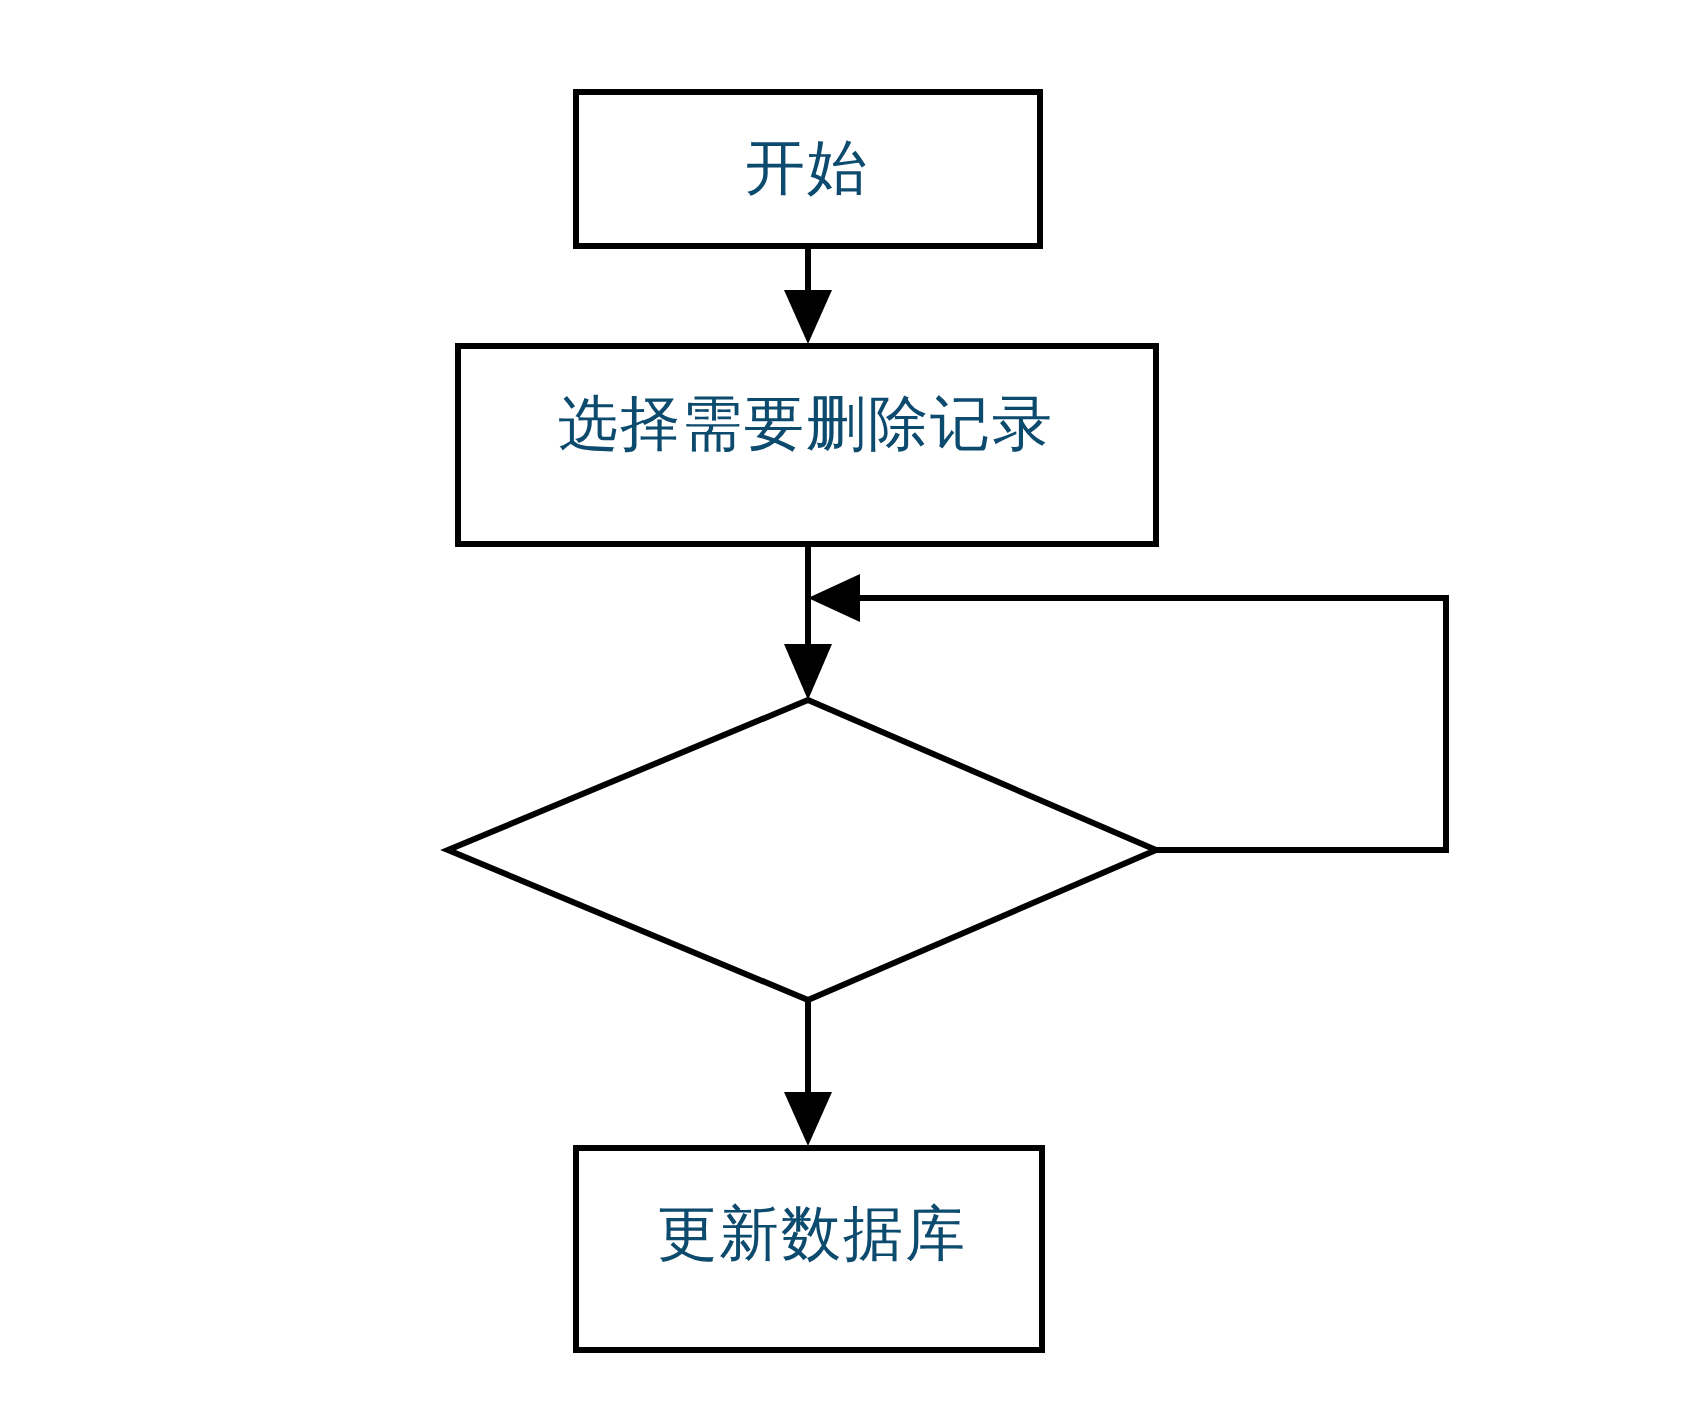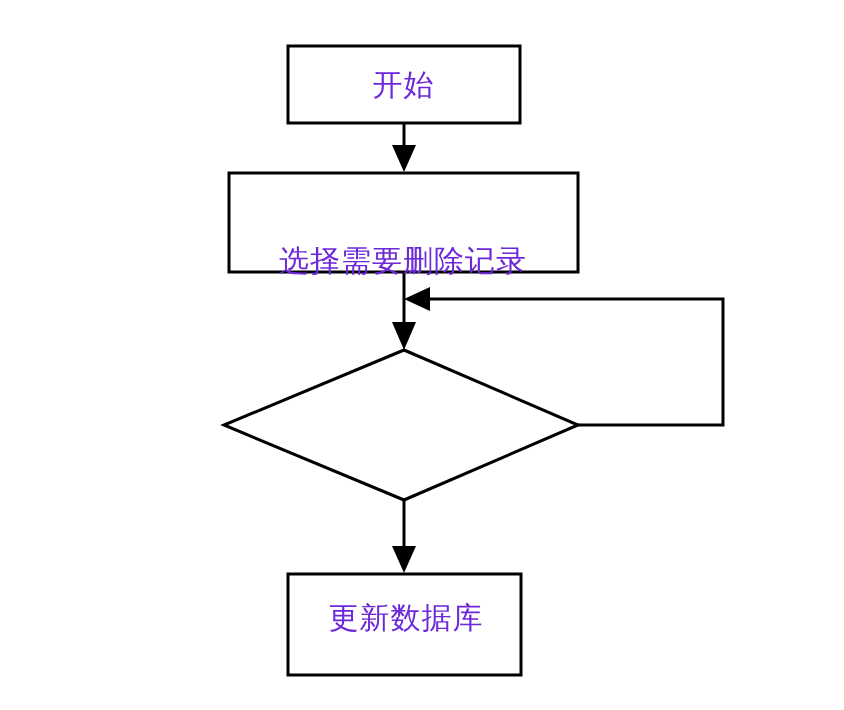--- a/index.html
+++ b/index.html
@@ -23,38 +23,37 @@
     position: absolute;
     top: 0;
     left: 0;
     width: 844px;
     height: 710px;
     display: block;
   }
   .node-label {
     position: absolute;
     text-align: center;
-    color: #6d28d9;
+    color: #0c4a6e;
     font-family: "Liberation Serif", "DejaVu Serif", serif;
     font-size: 30px;
     line-height: 1;
     letter-spacing: 1px;
     white-space: nowrap;
     user-select: none;
   }
   #label-start {
     left: 287px;
     top: 70px;
     width: 233px;
   }
   #label-select-records {
     left: 228px;
     top: 198px;
     width: 350px;
-    margin-top: 48px;
   }
   #label-confirm-delete {
     left: 274px;
     top: 405px;
     width: 260px;
   }
   #label-update-db {
     left: 287px;
     top: 603px;
     width: 238px;

